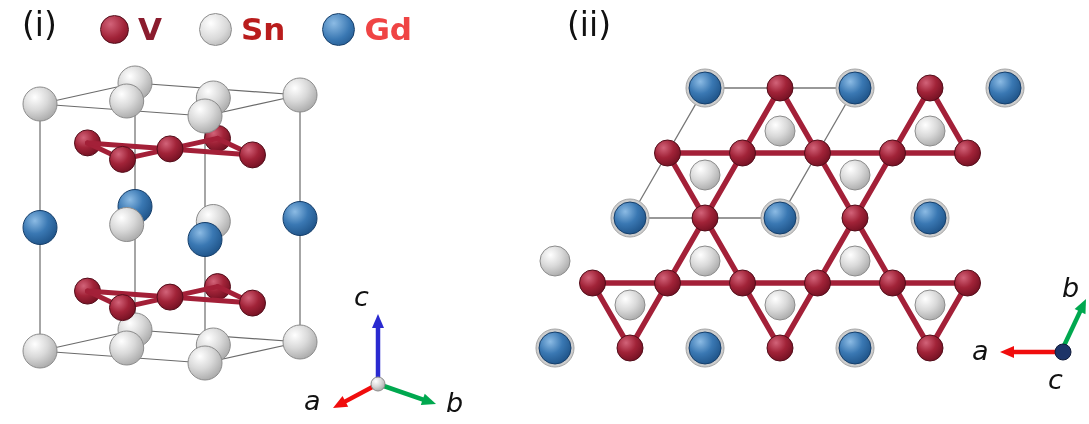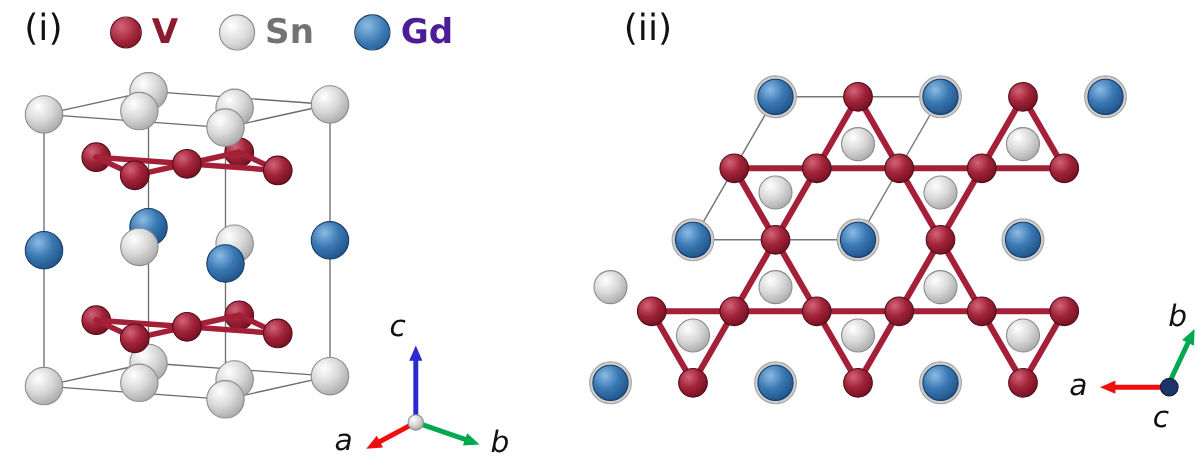--- a/index.html
+++ b/index.html
@@ -203,25 +203,25 @@
 
   <div class="label panel-label" style="left:22px;top:8px">(i)</div>
 
   <div class="legend">
     <div class="legend-item">
       <span class="dot dot-sm" style="background: radial-gradient(circle at 35% 30%, rgb(210, 99, 121) 0%, rgb(161, 35, 56) 55%, rgb(109, 14, 31) 100%); border: 1px solid rgb(83, 13, 26);"></span>
       <span class="legend-text" style="color: rgb(139, 28, 46);">V</span>
     </div>
     <div class="legend-item">
       <span class="dot dot-lg" style="background: radial-gradient(circle at 35% 30%, rgb(255, 255, 255) 0%, rgb(217, 217, 217) 55%, rgb(163, 163, 163) 100%); border: 1px solid rgb(140, 140, 140);"></span>
-      <span class="legend-text" style="color: #737373;">Sn</span>
+      <span class="legend-text" style="color: #b91c1c;">Sn</span>
     </div>
     <div class="legend-item">
       <span class="dot dot-lg" style="background: radial-gradient(circle at 35% 30%, rgb(140, 187, 228) 0%, rgb(58, 120, 179) 55%, rgb(27, 78, 130) 100%); border: 1px solid rgb(21, 62, 106);"></span>
-      <span class="legend-text" style="color: #4c1d95;">Gd</span>
+      <span class="legend-text" style="color: #ef4444;">Gd</span>
     </div>
   </div>
 
   <div class="label panel-label" style="left:567px;top:8px">(ii)</div>
 
   <div class="label axis-label" style="left:304px;top:387px">a</div>
   <div class="label axis-label" style="left:446px;top:389px">b</div>
   <div class="label axis-label" style="left:354px;top:283px">c</div>
 
   <div class="label axis-label" style="left:972px;top:337px">a</div>

